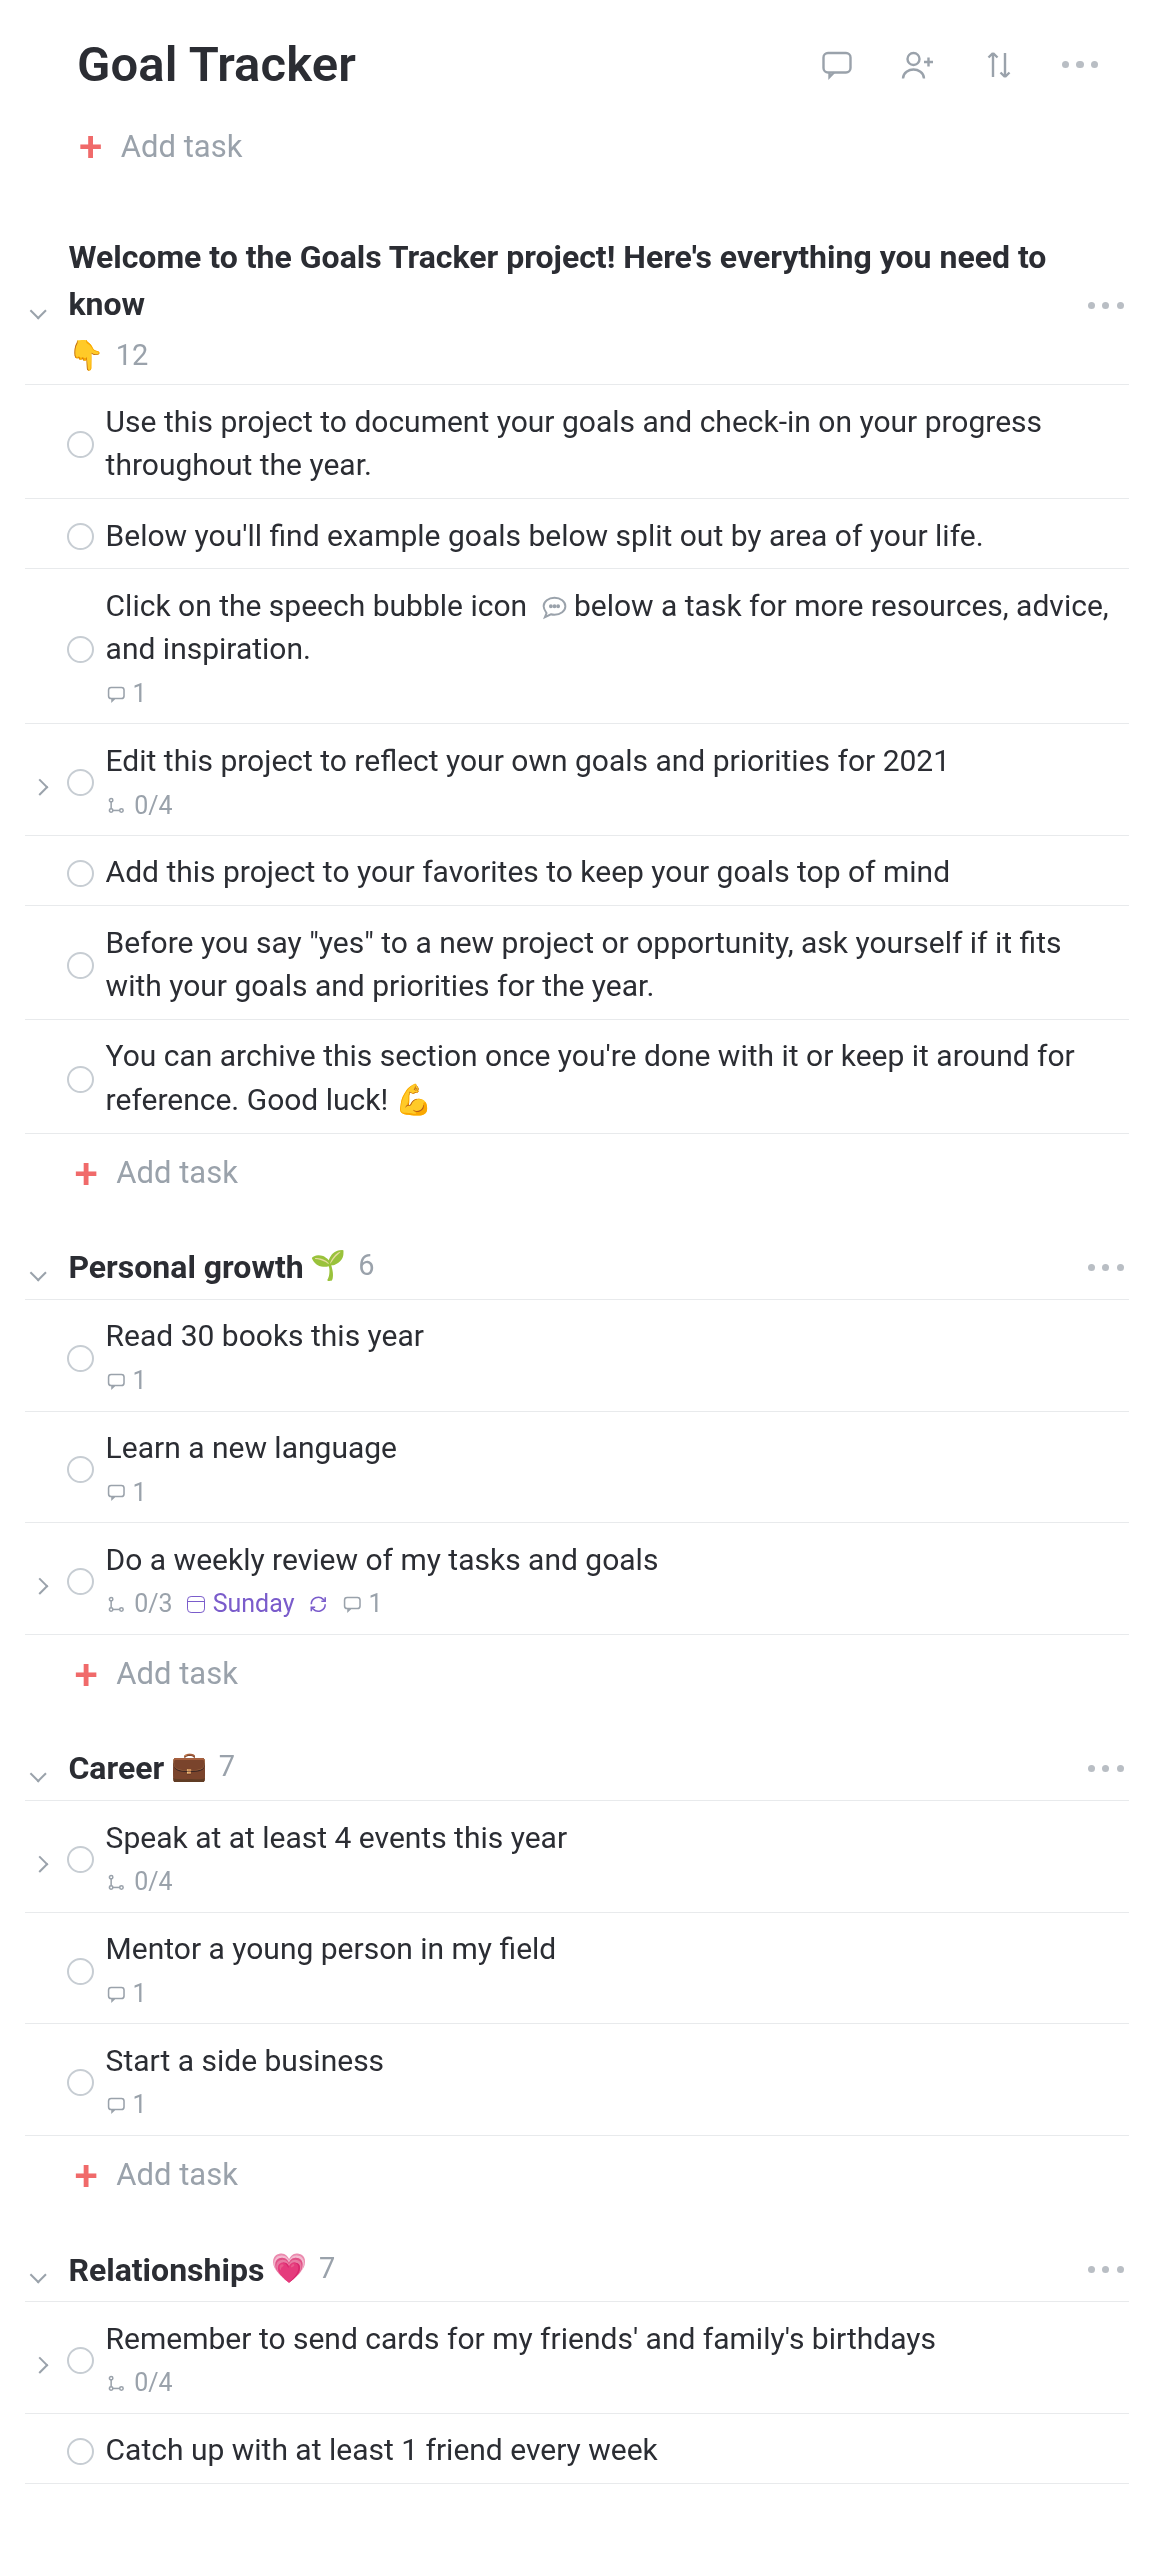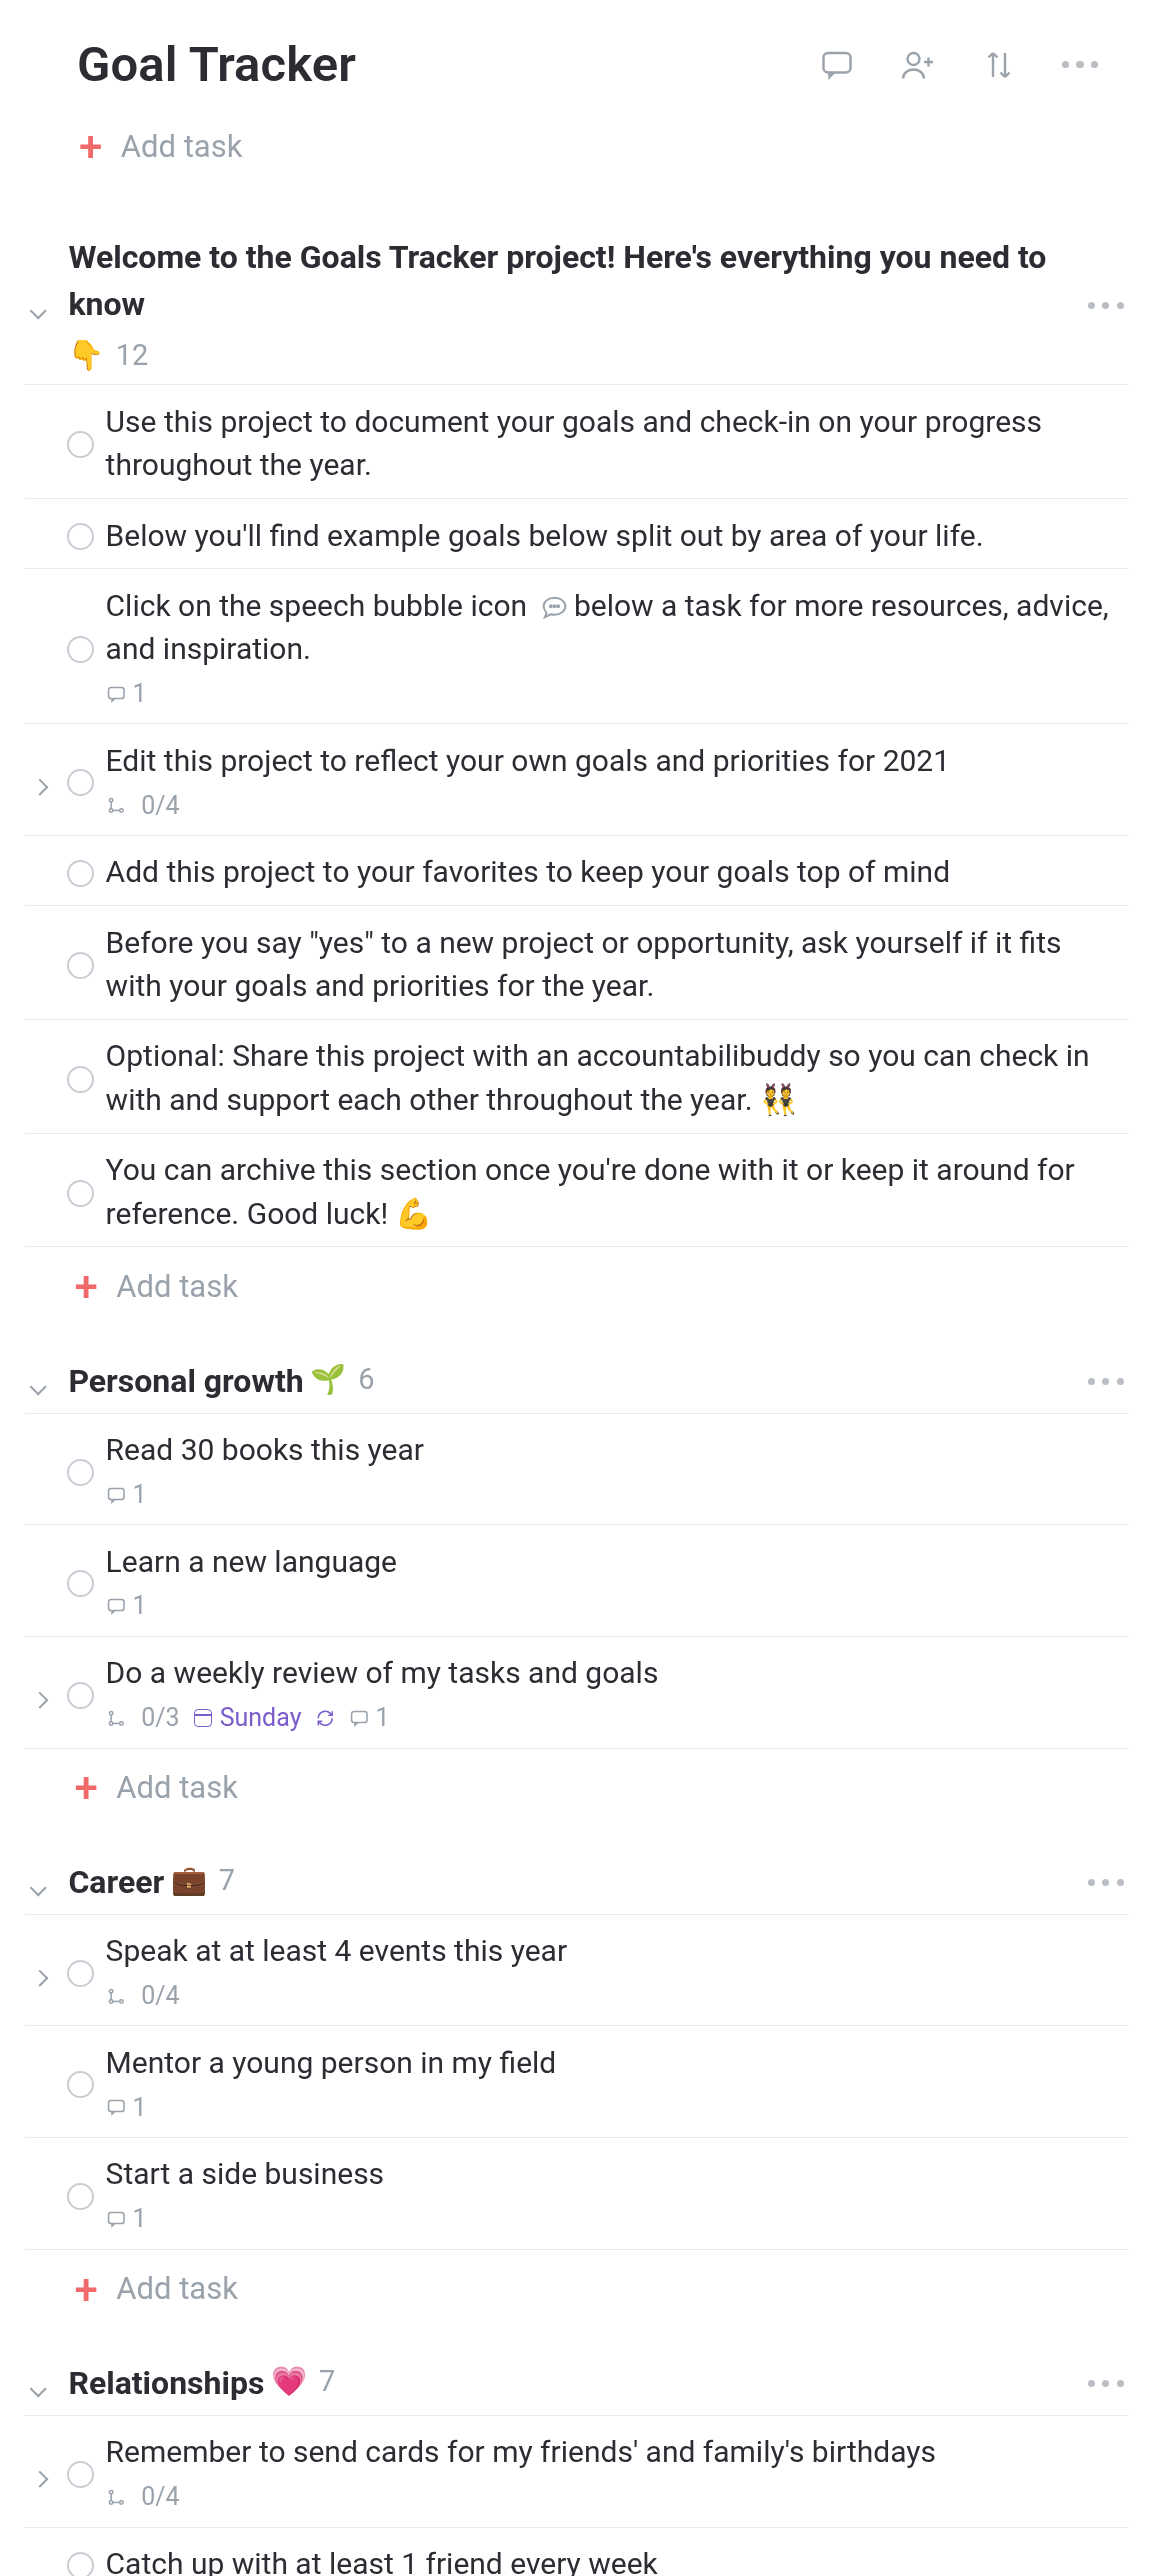--- a/index.html
+++ b/index.html
@@ -47,21 +47,21 @@
   .arrow-col{width:31px;display:flex;align-items:flex-start;justify-content:flex-start}
   .arrow{transform:rotate(-45deg);width:12.4px;height:12.4px;border-right:2.1px solid var(--muted);border-bottom:2.1px solid var(--muted);margin-top:12.4px;margin-left:9.3px}
   .arrow-col.empty{visibility:hidden}
   .check{width:27px;height:27px;border:2.1px solid #c7cdd3;border-radius:50%;margin-top:3.1px;flex:0 0 auto}
   .task-body{flex:1}
   .task-title{font-size:30px}
   .task-title .u{}
   .inline-icon{display:inline-flex;vertical-align:middle;margin:0 5.2px}
   .task-meta{display:flex;align-items:center;gap:14.4px;margin-top:5.2px;color:var(--muted);font-size:25px}
   .meta-comment{display:inline-flex;align-items:center;gap:6.2px}
-  .meta-subtasks{display:inline-flex;align-items:center;gap:15px}
+  .meta-subtasks{display:inline-flex;align-items:center;gap:8px}
   .pill{display:inline-flex;align-items:center;gap:8.2px;color:var(--purple)}
   .pill .cal{width:17.5px;height:17.5px;border:1.5px solid var(--purple);border-radius:4.1px;position:relative}
   .pill .cal::before{content:"";position:absolute;left:-1.5px;right:-1.5px;top:4.1px;height:1.5px;background:var(--purple)}
   .repeat svg{display:block}
 
   .add-row{display:flex;align-items:center;gap:18.5px;color:var(--muted);font-size:31px;padding:17.5px 0 0 0}
 
   
   .first-section{margin-top:10.3px}
 
@@ -195,27 +195,20 @@
           <div class="arrow-col empty"></div>
           <div class="check"></div>
           <div class="task-body">
             <div class="task-title"><span>Before you say "yes" to a new project or opportunity, ask yourself if it fits with your goals and priorities for the year.</span></div>
           </div>
         </div>
         <div class="task">
           <div class="arrow-col empty"></div>
           <div class="check"></div>
           <div class="task-body">
-            <div class="task-title"><span>Optional: </span><span class="u">Share this project</span><span> with an accountabilibuddy so you can check in with and support each other throughout the year. </span><span>👯</span></div>
-          </div>
-        </div>
-        <div class="task">
-          <div class="arrow-col empty"></div>
-          <div class="check"></div>
-          <div class="task-body">
             <div class="task-title"><span>You can </span><span class="u">archive this section</span><span> once you're done with it or keep it around for reference. Good luck! </span><span>💪</span></div>
           </div>
         </div>
         <div class="add-row">
           <div class="arrow-col empty"></div>
           <span class="plus">+</span>
           <span>Add task</span>
         </div>
       </div>
       <div class="section">

